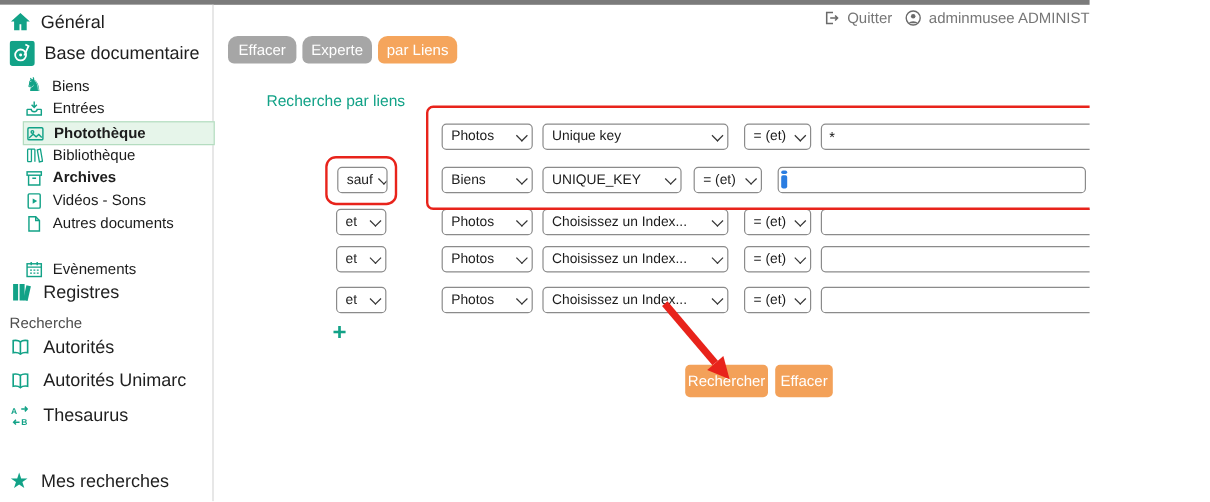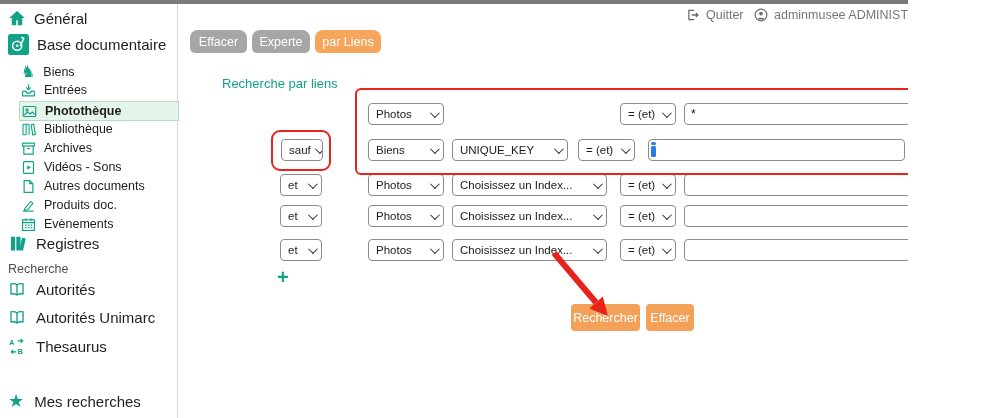--- a/index.html
+++ b/index.html
@@ -101,21 +101,21 @@
 
     <div class="s-sub" style="top:116px;">
       <span>
         <svg width="15" height="15" viewBox="0 0 26 24" fill="none" stroke="#12a287" stroke-width="1.9">
             <path d="M3.5 3 v18 M9 3 v18 M3.5 3 H9 M3.5 21 H9 M14 3 v18 M9 3 h5 M17.5 4 l4.5 -1.2 3 17.5 -4.5 1.2 Z"></path>
           </svg>
       </span>
       <span>Bibliothèque</span>
     </div>
 
-    <div class="s-sub" style="top:135px;">
+    <div class="s-sub" style="top:135px;font-weight:bold;">
       <span>
         <svg width="15" height="15" viewBox="0 0 24 24" fill="none" stroke="#12a287" stroke-width="1.9">
             <rect x="2.5" y="3.5" width="19" height="4.5"></rect>
             <path d="M4.5 8 v13 h15 V8"></path>
             <path d="M9.5 12 h5"></path>
           </svg>
       </span>
       <span>Archives</span>
     </div>
 
@@ -132,29 +132,20 @@
     <div class="s-sub" style="top:173px;">
       <span>
         <svg width="15" height="15" viewBox="0 0 24 24" fill="none" stroke="#12a287" stroke-width="1.9">
             <path d="M5 2.5 h9 l5 5 V21.5 H5 Z"></path>
             <path d="M14 2.5 v5 h5"></path>
           </svg>
       </span>
       <span>Autres documents</span>
     </div>
 
-    <div class="s-sub" style="top:192px;">
-      <span>
-        <svg width="15" height="15" viewBox="0 0 24 24" fill="none" stroke="#12a287" stroke-width="1.8">
-            <path d="M3.5 21 h17"></path>
-            <path d="M6 17 L15.5 5.5 l3.5 3 -8 10 -6 1.8 Z"></path>
-          </svg>
-      </span>
-      <span>Produits doc.</span>
-    </div>
 
     <div class="s-sub" style="top:211px;">
       <span>
         <svg width="15" height="15" viewBox="0 0 24 24" fill="none" stroke="#12a287" stroke-width="1.9">
             <rect x="2.5" y="4.5" width="19" height="17"></rect>
             <path d="M2.5 9 h19 M8 2 v4.5 M16 2 v4.5"></path>
             <path d="M6.5 13 h2.5 M11 13 h2.5 M15.5 13 h2.5 M6.5 17 h2.5 M11 17 h2.5 M15.5 17 h2.5" stroke-width="1.7"></path>
           </svg>
       </span>
       <span>Evènements</span>
@@ -258,20 +249,24 @@
   <div class="tab active" style="left:315px;width:66px;">
     <span>par Liens</span>
   </div>
 
   <div class="abs" id="search-title">Recherche par liens</div>
 
   <div class="sel" style="left:368px;top:103px;width:76px;">
     <span>Photos</span>
       <span class="chev"></span>
   </div>
+  <div class="sel" style="left:452px;top:103px;width:155px;">
+    <span>Unique key</span>
+      <span class="chev"></span>
+  </div>
   <div class="sel" style="left:620px;top:103px;width:56px;">
     <span>= (et)</span>
       <span class="chev"></span>
   </div>
   <input class="txt abs" style="left: 684px; top: 103px; width: 261px;" value="*">
   <span class="book" style="left:950px;top:107px;">
     <svg width="17" height="16" viewBox="0 0 24 24" fill="none" stroke="#0fa88a" stroke-width="2.2">
         <path d="M12 5.5 C10 3.8 7 3.4 3.5 4 v14.2 c3.5 -.6 6.5 0 8.5 1.6 2 -1.6 5 -2.2 8.5 -1.6 V4 c-3.5 -.6 -6.5 -.2 -8.5 1.5 Z"></path>
         <path d="M12 5.5 V19.8"></path>
       </svg>

